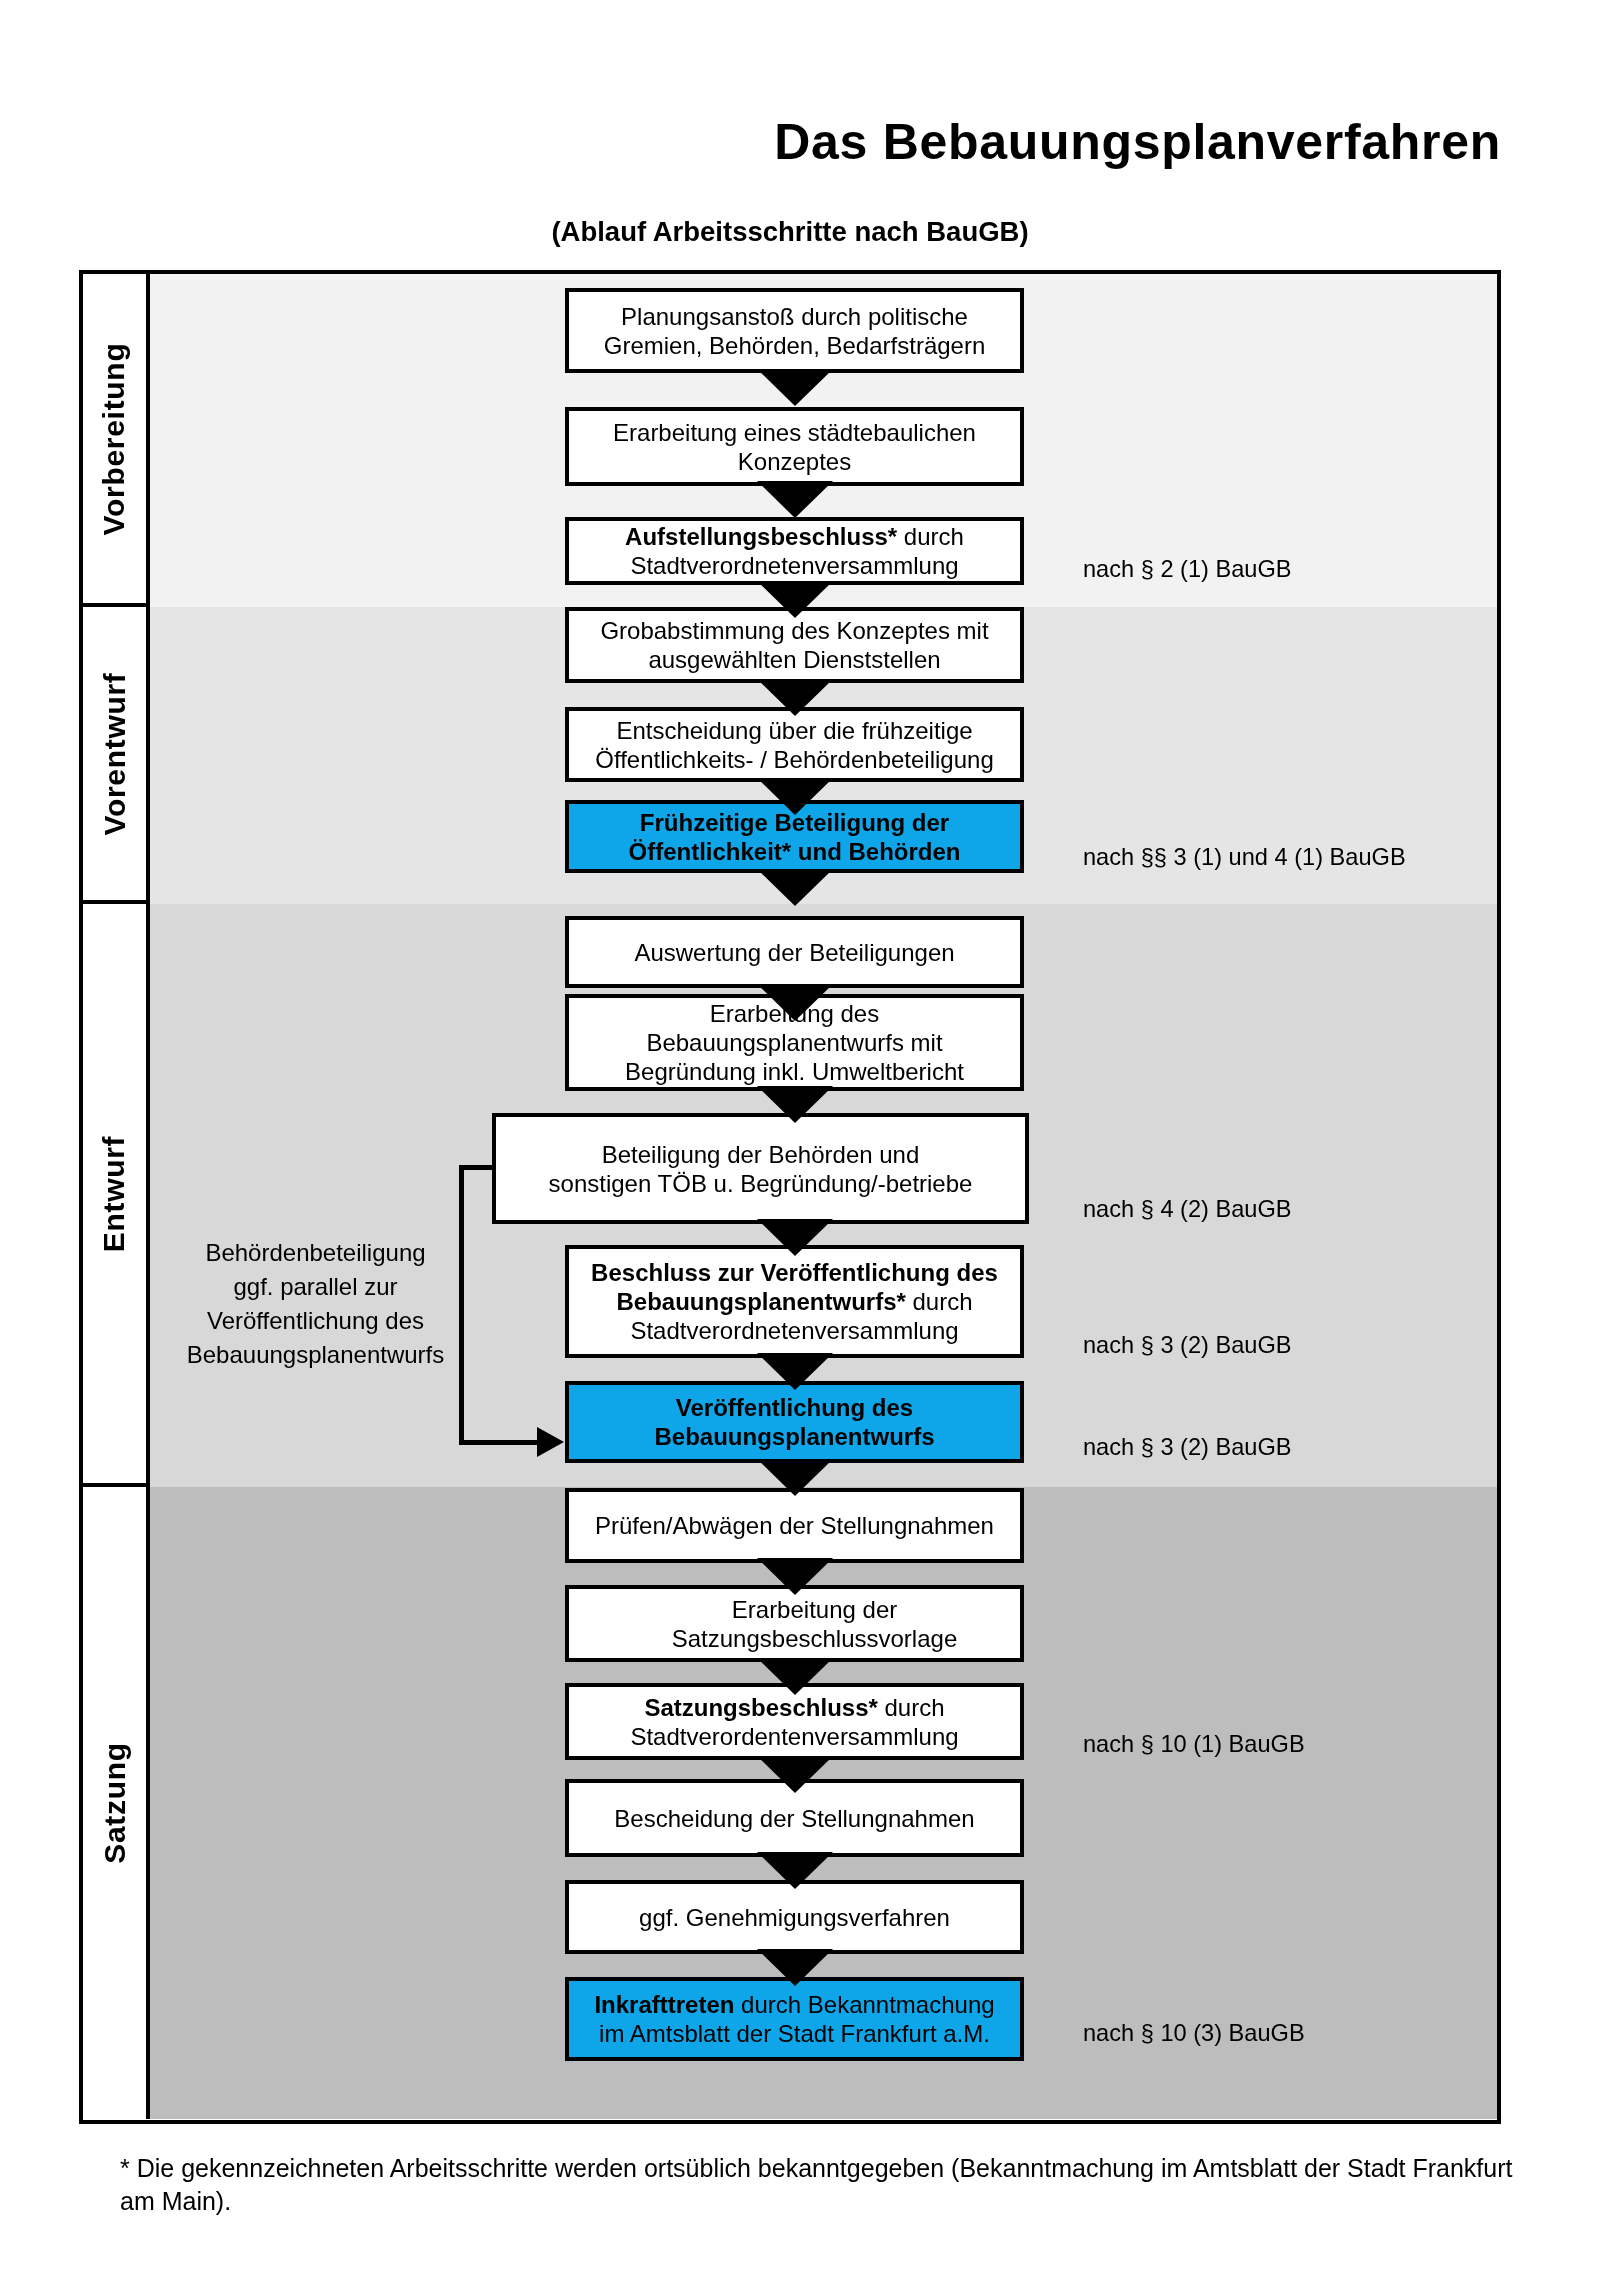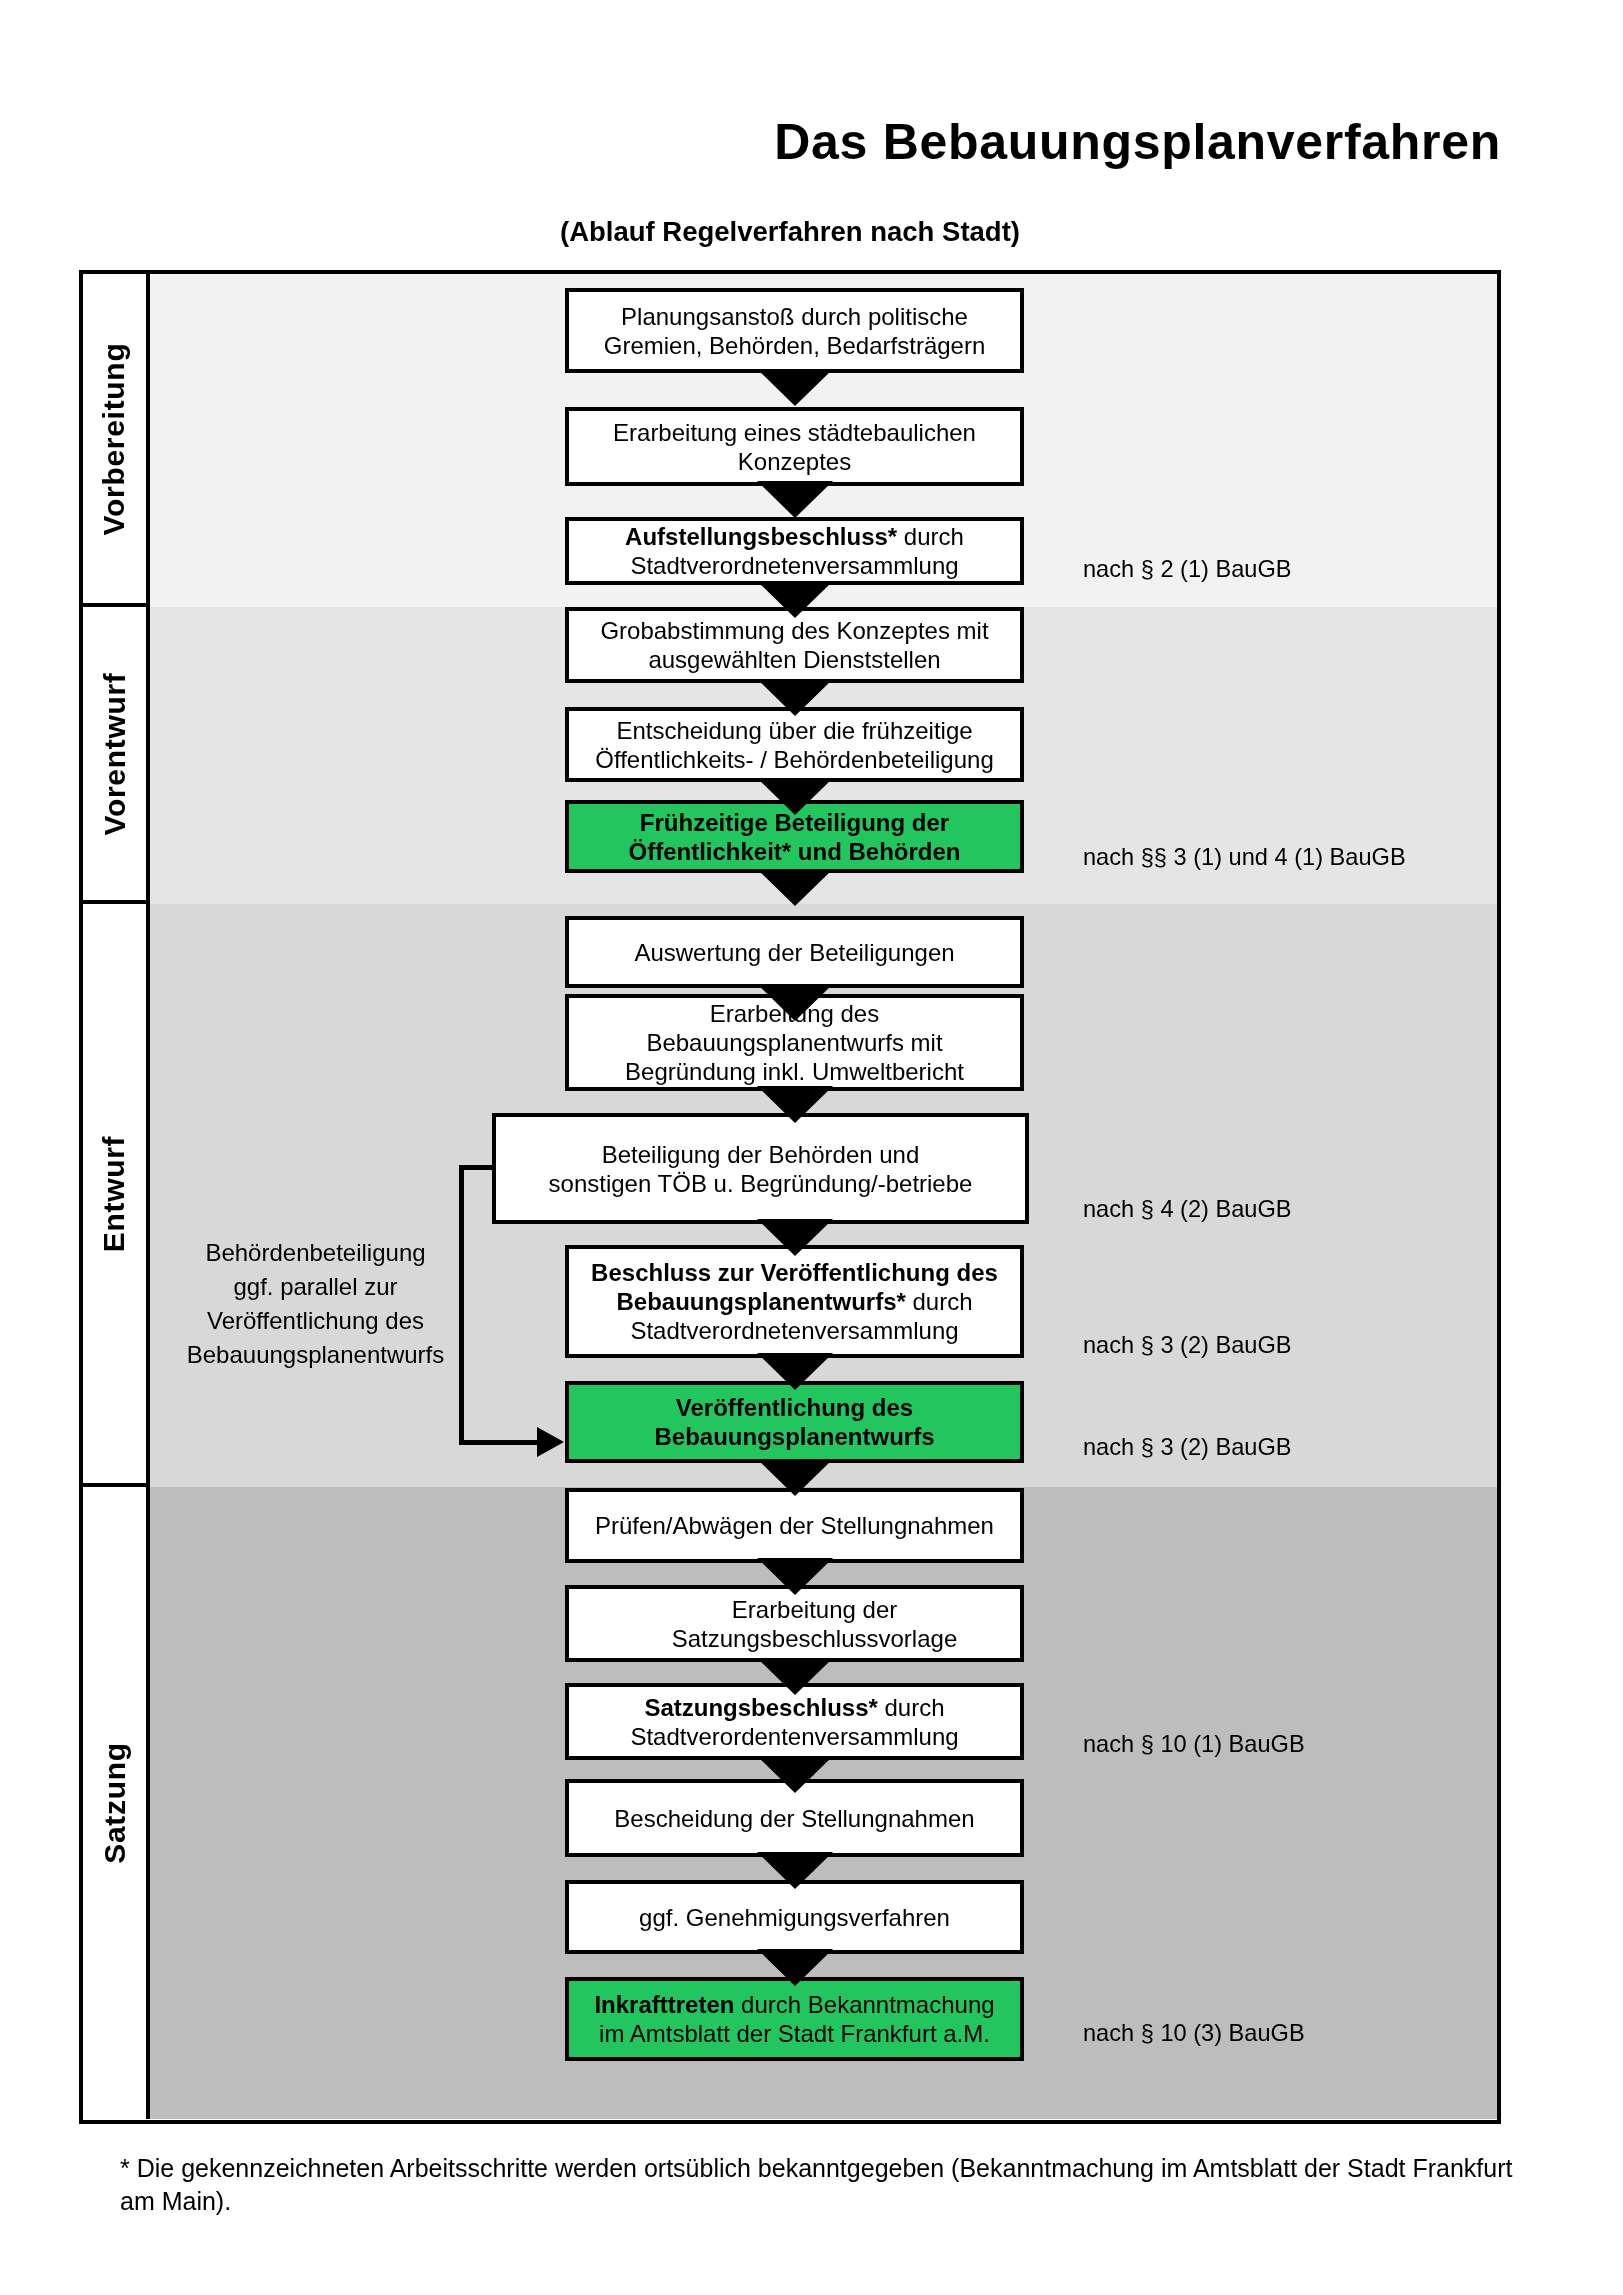--- a/index.html
+++ b/index.html
@@ -44,21 +44,21 @@
   .row-3{ height:583px; } .row-3 .phase-band{ background:#D8D8D8; }
   .row-4{ height:632px; } .row-4 .phase-band{ background:#BDBDBD; }
 
   
   .box{
     position:absolute; left:565px; width:459px;
     background:#ffffff; border:4.6px solid #000; box-sizing:border-box;
     display:flex; flex-direction:column; justify-content:center; align-items:center;
     text-align:center; font-size:24px; line-height:29px; z-index:2;
   }
-  .box.highlight{ background:#22c55e; }
+  .box.highlight{ background:#0ea5e9; }
   .box .b{ font-weight:bold; }
   .box-line{ width:100%; }
 
   
   .arrow{
     position:absolute; left:757px; width:0; height:0; z-index:3;
     border-left:38px solid transparent;
     border-right:38px solid transparent;
     border-top:37px solid #000;
   }
@@ -88,21 +88,21 @@
     position:absolute; left:120px; top:2152px; width:1404px;
     font-size:25px; line-height:33px; text-align:left;
   }
 </style>
 </head>
 <body>
 
 <div id="canvas">
 
   <div class="page-title">Das Bebauungsplanverfahren</div>
-  <div class="page-subtitle">(Ablauf Regelverfahren nach Stadt)</div>
+  <div class="page-subtitle">(Ablauf Arbeitsschritte nach BauGB)</div>
 
   <div class="flow-table">
     <div class="phase-row row-1 sep">
       <div class="phase-label-cell">
         <span>Vorbereitung</span>
       </div>
       <div class="phase-band"></div>
     </div>
     <div class="phase-row row-2 sep">
       <div class="phase-label-cell">

